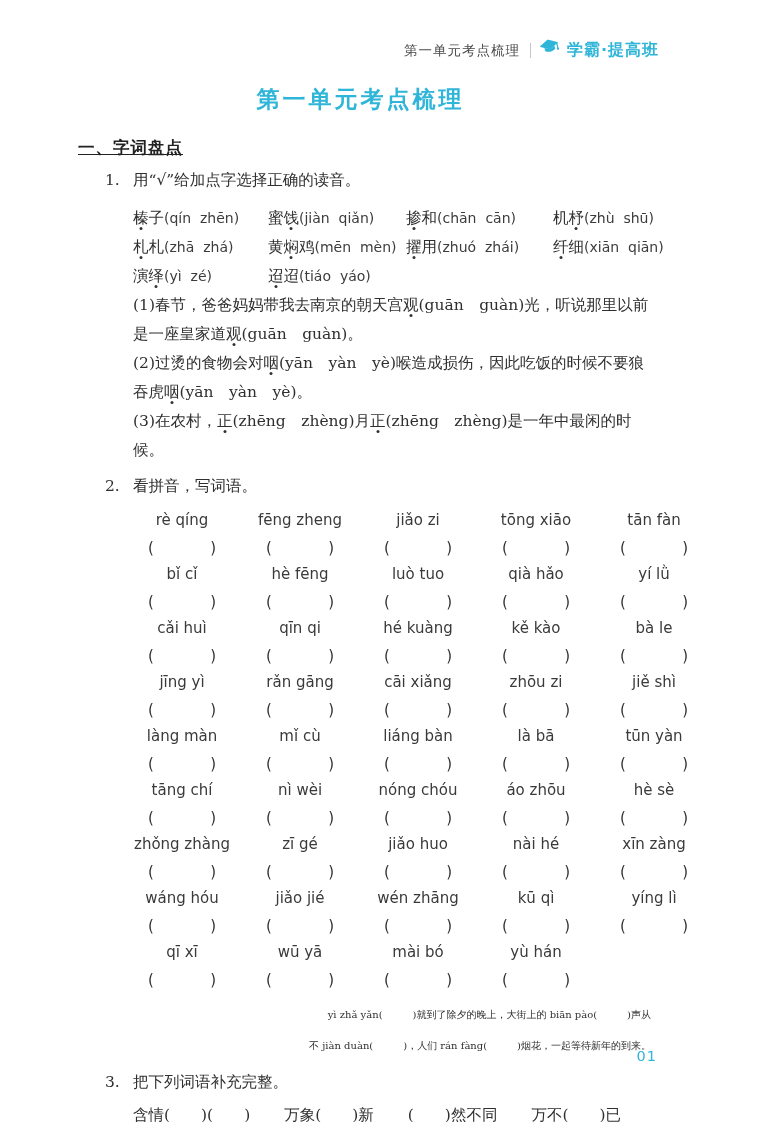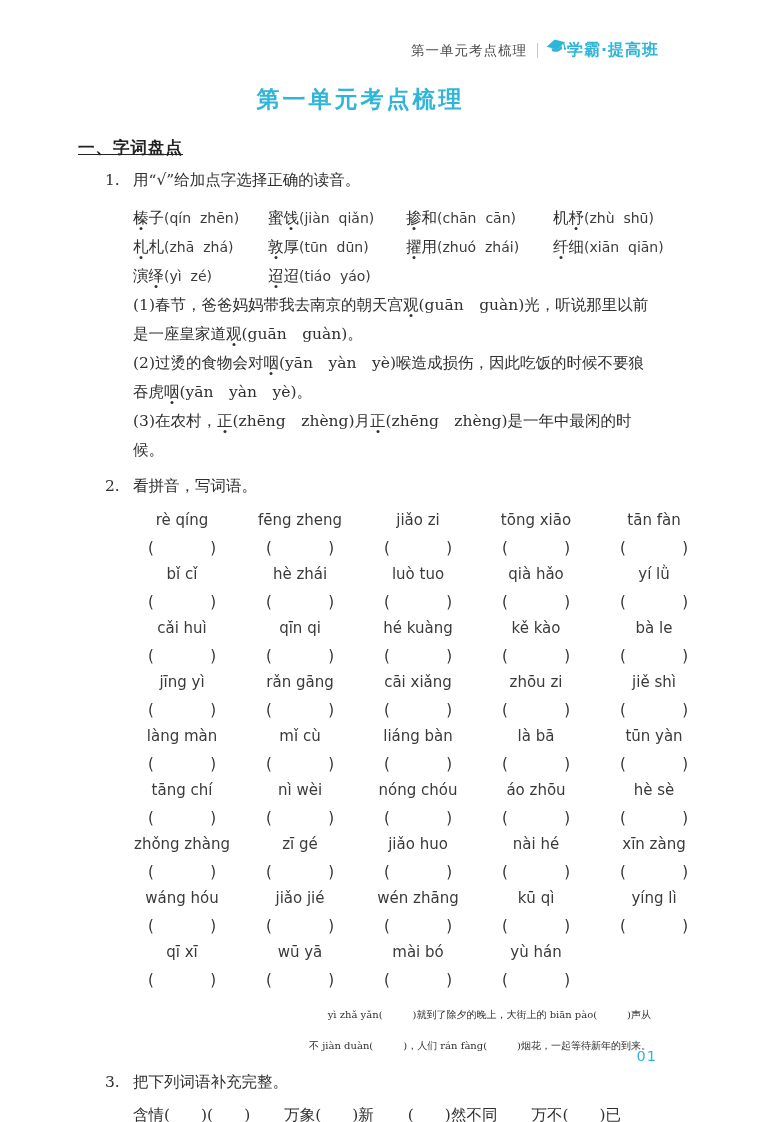--- a/index.html
+++ b/index.html
@@ -8,21 +8,21 @@
   .page {
     position:relative; width:721px; height:1122px; background:#ffffff;
     overflow:hidden; color:var(--ink);
     font-family:"DejaVu Serif","Liberation Serif",serif;
   }
   
   .header { position:absolute; top:40px; right:62px; display:flex; align-items:center; gap:10px;
             font-family:"DejaVu Sans","Liberation Sans",sans-serif; }
   .header-title { font-size:13.5px; color:#4a4a4a; letter-spacing:1px; }
   .header-divider { width:1px; height:15px; background:#c6c6c6; }
-  .brand { display:flex; align-items:center; gap:0; color:var(--accent); font-weight:700; font-size:16px; letter-spacing:1px; }
+  .brand { display:flex; align-items:center; gap:7px; color:var(--accent); font-weight:700; font-size:16px; letter-spacing:1px; }
   .cap-icon { transform:rotate(-14deg) translateY(-4px); }
   
   .doc-title { margin-top:84px; text-align:center; color:var(--accent);
                font-size:23px; font-weight:700; letter-spacing:3px; line-height:30px; }
   
   .content { padding:0 70px 0 78px; }
   .section-heading { margin-top:23px; font-size:16.5px; font-weight:700; color:#222;
                      font-family:"DejaVu Sans","Liberation Sans",sans-serif; letter-spacing:1px;text-decoration:underline; }
   .q-head { margin-top:7px; padding-left:27px; font-size:15.5px; line-height:29px; }
   .q-num { display:inline-block; width:28px; }
@@ -83,22 +83,22 @@
 
             <span class="word-cell"><span class="hanzi"><span>蜜</span><span class="dotchar">饯</span><span></span></span><span class="pinyin">(jiàn  qiǎn)</span></span>
 
             <span class="word-cell"><span class="hanzi"><span></span><span class="dotchar">掺</span><span>和</span></span><span class="pinyin">(chān  cān)</span></span>
 
             <span class="word-cell"><span class="hanzi"><span>机</span><span class="dotchar">杼</span><span></span></span><span class="pinyin">(zhù  shū)</span></span>
 
             <span class="word-cell"><span class="hanzi"><span></span><span class="dotchar">札</span><span>札</span></span><span class="pinyin">(zhā  zhá)</span></span>
 
 
-
-            <span class="word-cell"><span class="hanzi"><span></span><span class="dotchar">敦</span><span>厚</span></span><span class="pinyin">(tūn  dūn)</span></span>
+            <span class="word-cell"><span class="hanzi"><span>黄</span><span class="dotchar">焖</span><span>鸡</span></span><span class="pinyin">(mēn  mèn)</span></span>
+
 
             <span class="word-cell"><span class="hanzi"><span></span><span class="dotchar">擢</span><span>用</span></span><span class="pinyin">(zhuó  zhái)</span></span>
 
             <span class="word-cell"><span class="hanzi"><span></span><span class="dotchar">纤</span><span>细</span></span><span class="pinyin">(xiān  qiān)</span></span>
 
             <span class="word-cell"><span class="hanzi"><span>演</span><span class="dotchar">绎</span><span></span></span><span class="pinyin">(yì  zé)</span></span>
 
             <span class="word-cell"><span class="hanzi"><span></span><span class="dotchar">迢</span><span>迢</span></span><span class="pinyin">(tiáo  yáo)</span></span>
           </div>
         <div>
@@ -158,21 +158,21 @@
 
           <div class="py-cell">
             <div class="py">bǐ cǐ</div>
             <div class="blank">
               <span>(</span>
               <span>)</span>
             </div>
           </div>
 
           <div class="py-cell">
-            <div class="py">hè zhái</div>
+            <div class="py">hè fēng</div>
             <div class="blank">
               <span>(</span>
               <span>)</span>
             </div>
           </div>
 
           <div class="py-cell">
             <div class="py">luò tuo</div>
             <div class="blank">
               <span>(</span>

